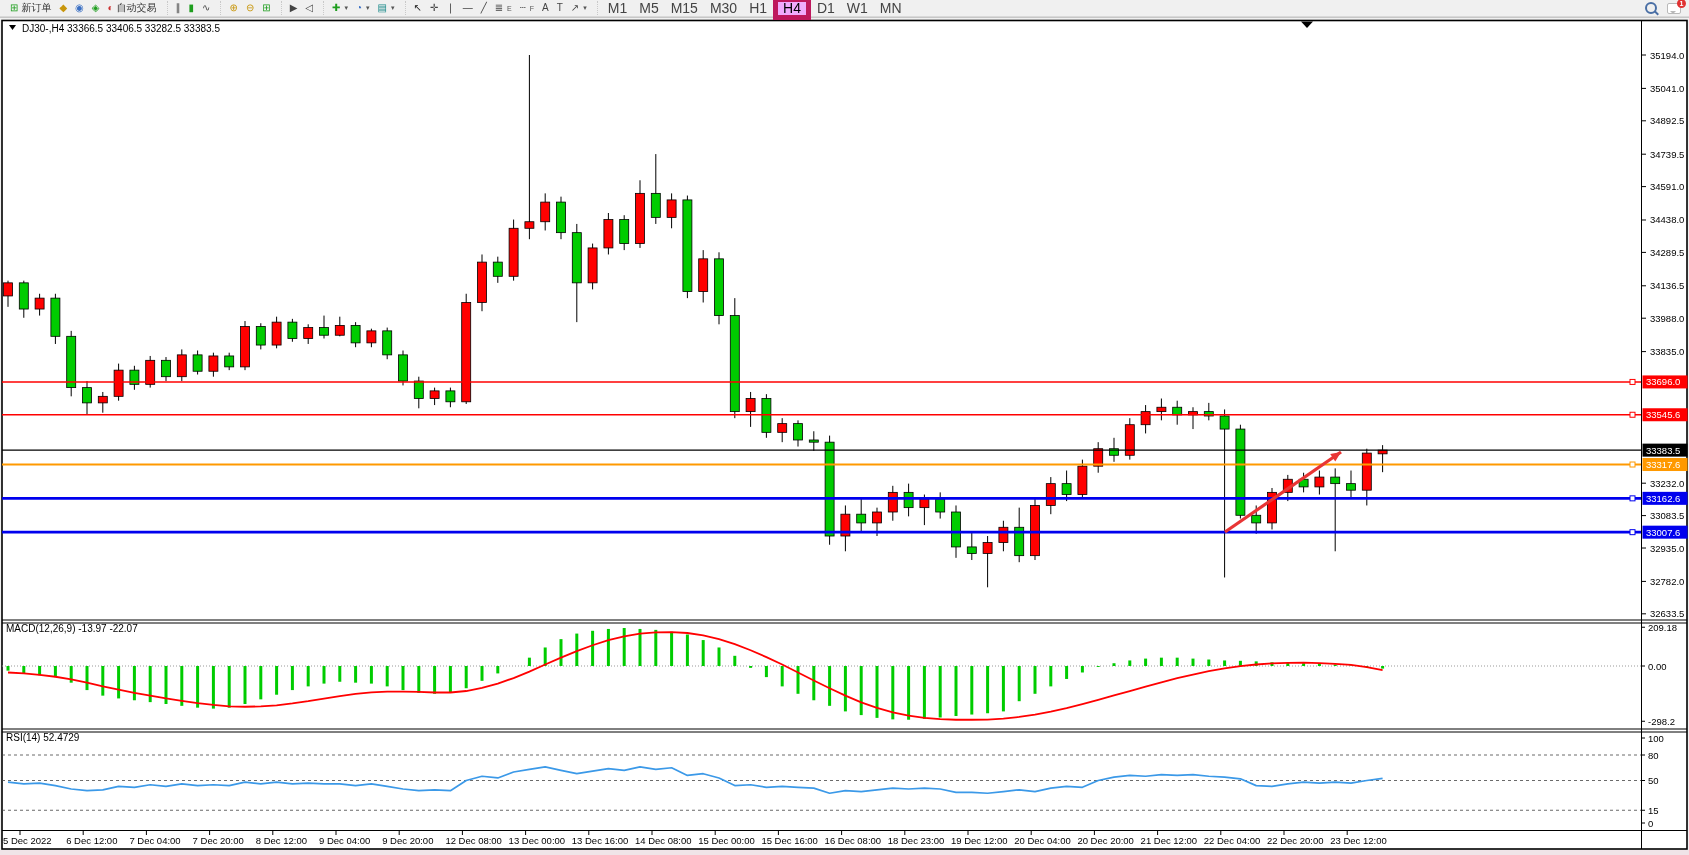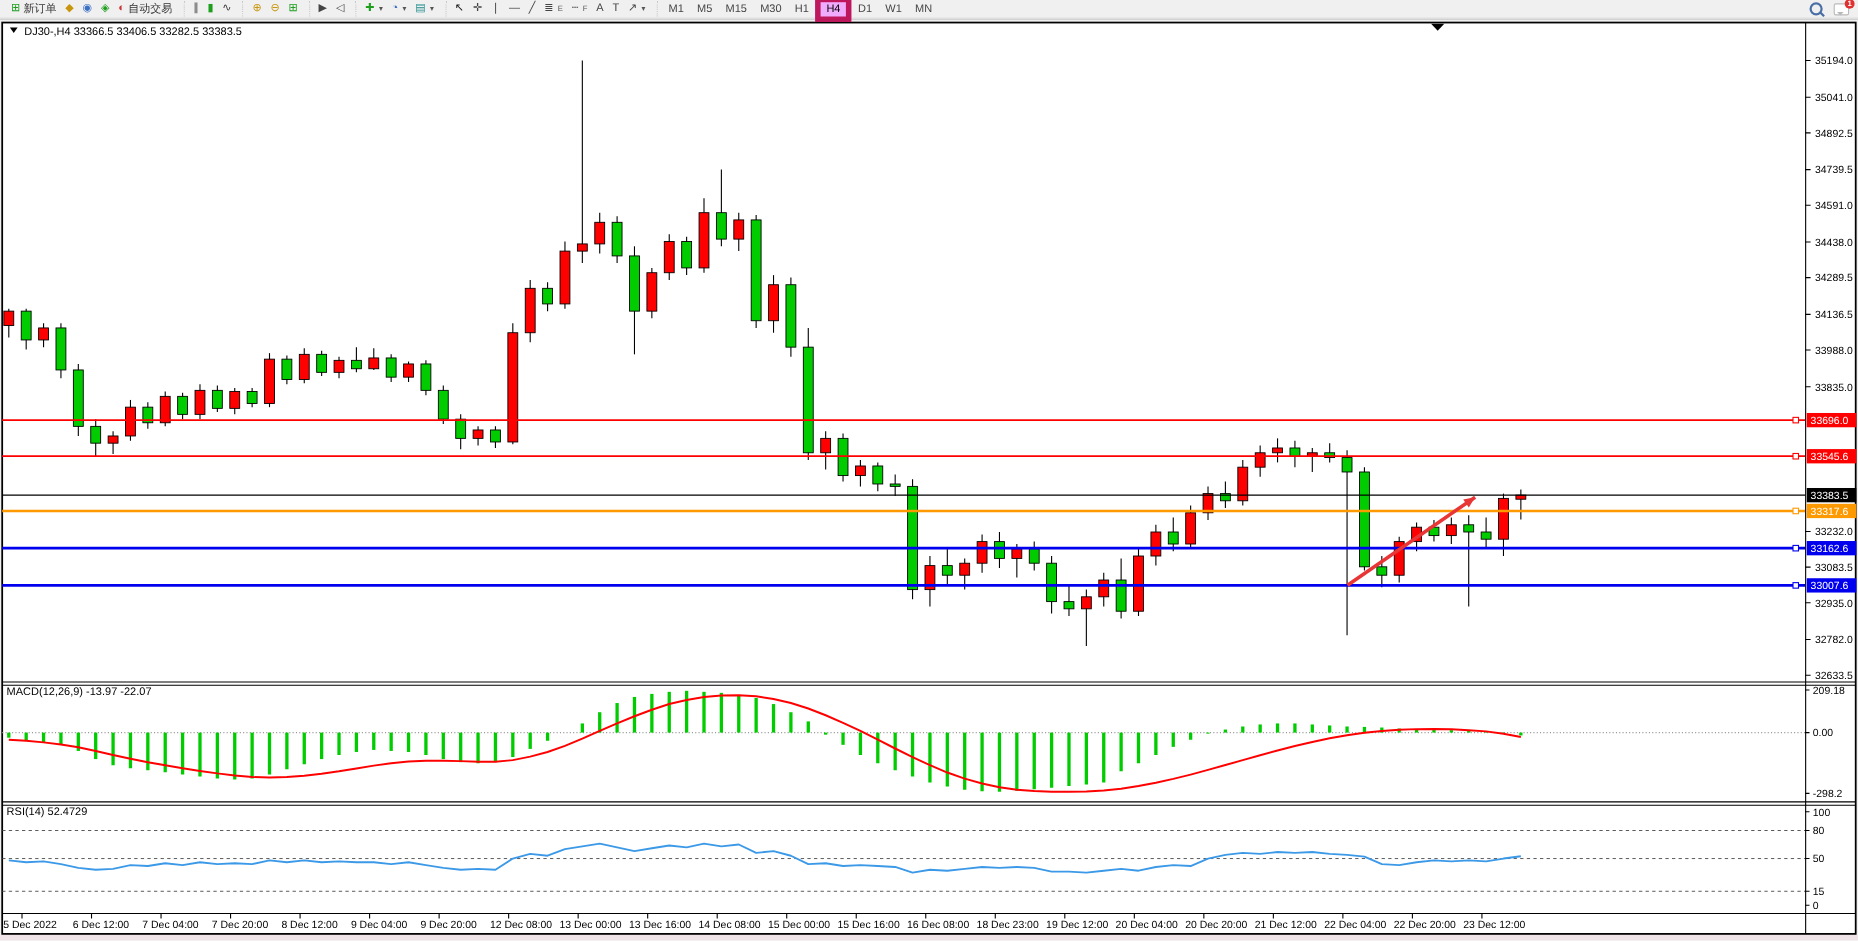--- a/index.html
+++ b/index.html
@@ -8,21 +8,21 @@
   #toolbar{position:absolute;left:0;top:0;width:1689px;height:16px;background:#f0f0f0;
     border-bottom:1px solid #d9d9d9;display:flex;align-items:center;font-size:10px;z-index:5;
     color:#333;white-space:nowrap;}
   .tb-group{display:flex;align-items:center;height:14px;padding:0 4px;border-left:1px dotted #c9c9c9;margin-left:2px;}
   .tb-group:first-child{border-left:none;}
   .tb-btn{display:flex;align-items:center;gap:3px;padding:0 4px;height:14px;cursor:default;border-radius:2px;}
   .glyph{font-size:10px;line-height:14px;}
   .g-green{color:#1e9e1e;} .g-gold{color:#c8960c;} .g-blue{color:#3a6fc4;} .g-red{color:#cc3333;}
   .g-teal{color:#1b8a8a;} .g-dark{color:#444;} .g-black{color:#111;}
   .caret{font-size:7px;color:#555;margin-left:1px;}
-  .tf-btn{padding:0 5px;height:13px;line-height:13px;color:#444;font-size:10px;border:1px solid transparent;}
+  .tf-btn{padding:0 5px;height:13px;line-height:13px;color:#444;font-size:14px;border:1px solid transparent;}
   .tf-btn.active{border:5px solid #be185d;background:#f0abfc;color:#000;}
   #tb-right{margin-left:auto;display:flex;align-items:center;gap:10px;padding-right:8px;}
   .mag{width:8px;height:8px;border:2px solid #4a6fa5;border-radius:50%;position:relative;display:inline-block;}
   .mag::after{content:"";position:absolute;width:5px;height:2px;background:#4a6fa5;transform:rotate(45deg);right:-4px;bottom:-2px;}
   .bubble{width:12px;height:9px;border:1.5px solid #b9b9b9;border-radius:2px;position:relative;display:inline-block;background:#fff;}
   .bubble::after{content:"";position:absolute;left:2px;bottom:-4px;border:3px solid transparent;border-top-color:#b9b9b9;}
   .badge{position:absolute;top:-5px;right:-6px;background:#e03131;color:#fff;border-radius:50%;
     width:9px;height:9px;font-size:7px;line-height:9px;text-align:center;font-weight:bold;}
   
   #cv{position:absolute;left:0;top:0;}

